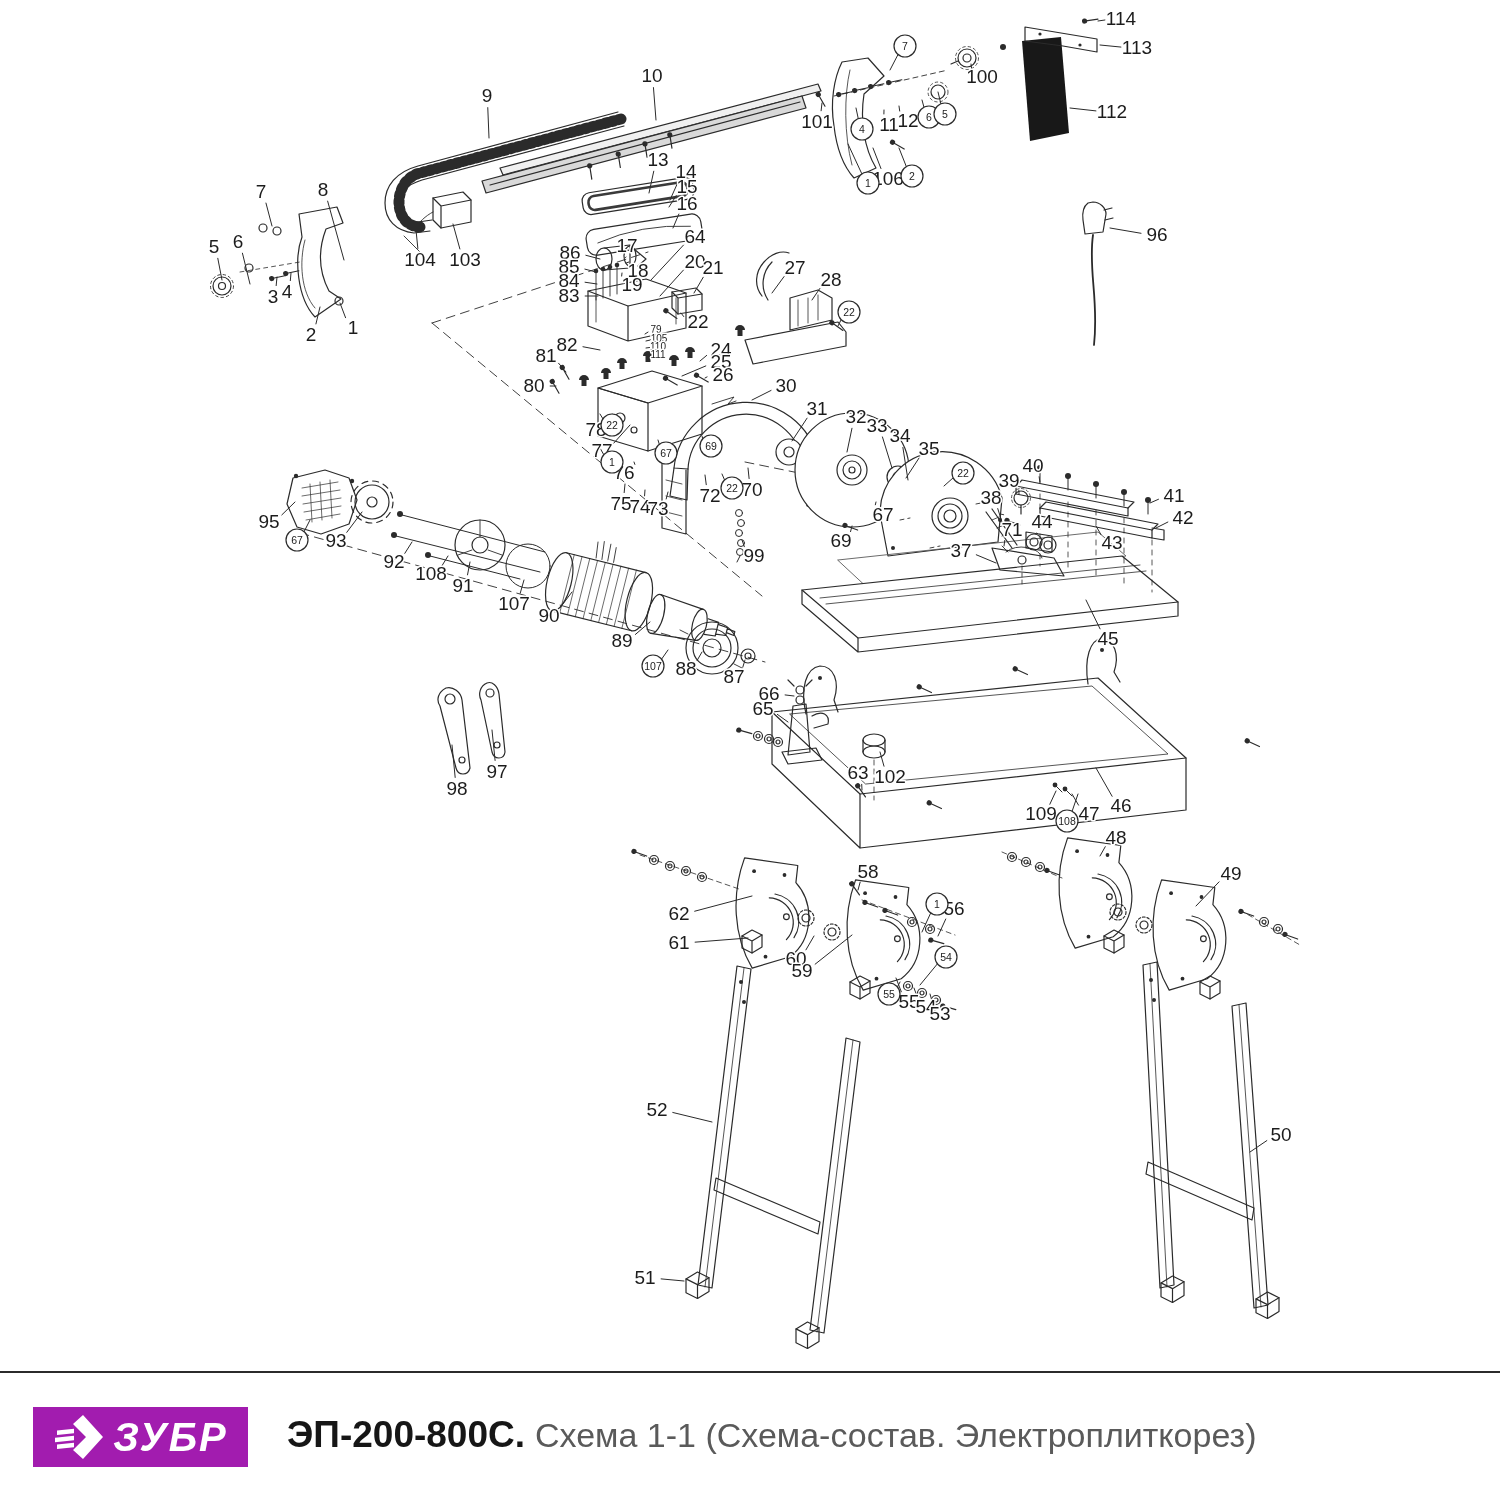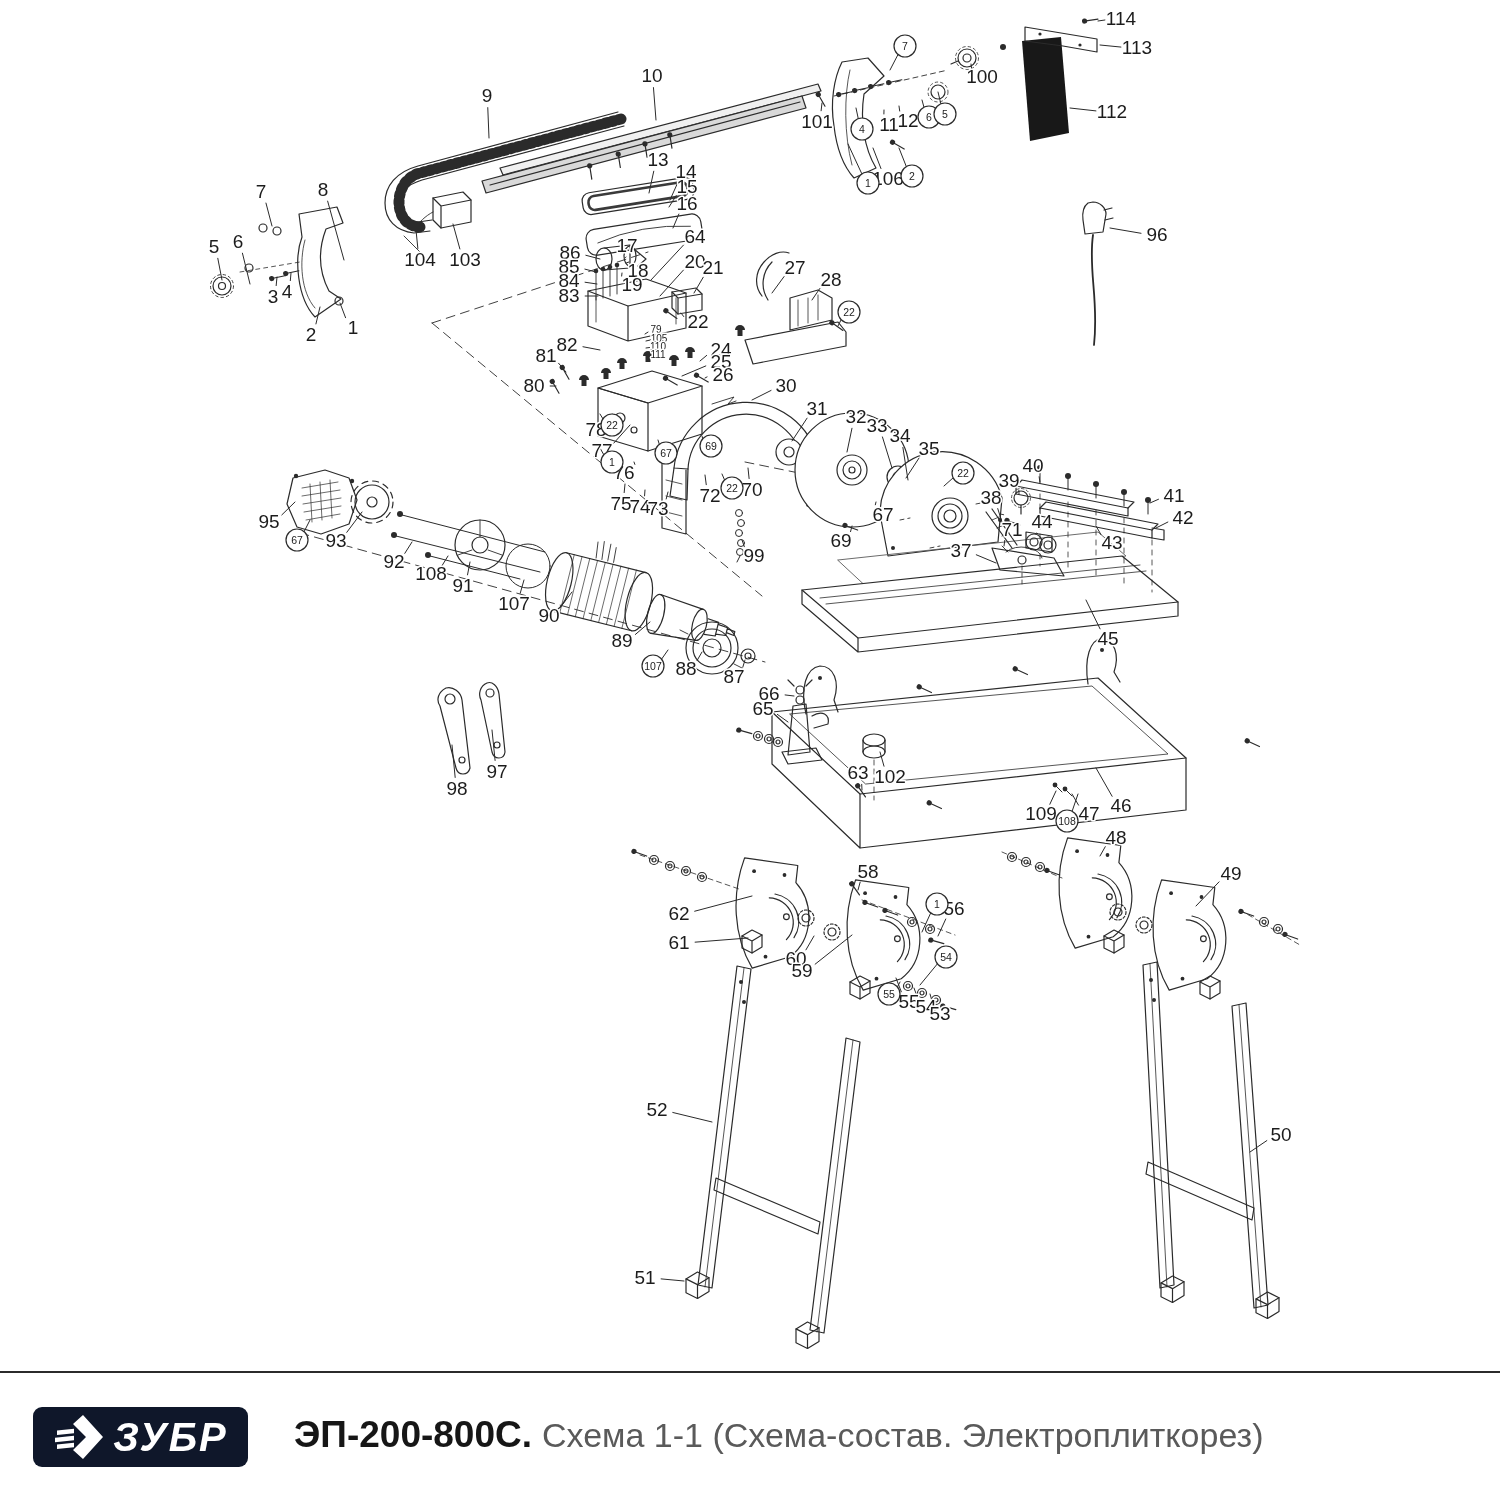--- a/index.html
+++ b/index.html
@@ -5,21 +5,21 @@
   html,body{margin:0;padding:0;background:#ffffff;}
   #stage{position:relative;width:1500px;height:1500px;background:#fff;overflow:hidden;
          font-family:"Liberation Sans", sans-serif;}
   #art{position:absolute;left:0;top:0;}
   #art *{vector-effect:non-scaling-stroke;}
   .sep{position:absolute;left:0;top:1371px;width:1500px;height:2px;}
   .logo{position:absolute;left:33px;top:1407px;width:215px;height:60px;
         display:flex;align-items:center;justify-content:center;gap:8px;}
   .logo .brand{color:#fff;font-weight:bold;font-style:italic;font-size:40px;
                letter-spacing:2px;line-height:1;}
-  .title{position:absolute;left:294px;top:1414px;width:1180px;white-space:nowrap;}
+  .title{position:absolute;left:287px;top:1414px;width:1180px;white-space:nowrap;}
   .title .model{font-weight:bold;font-size:37px;color:#161616;}
   .title .subtitle{font-size:34px;color:#5a5a5a;margin-left:10px;}
   text.co{font-family:"Liberation Sans",sans-serif;fill:#1c1c1c;
           paint-order:stroke;stroke:#ffffff;stroke-width:3px;}
   text.cc{font-family:"Liberation Sans",sans-serif;fill:#1c1c1c;}
 </style>
 </head>
 <body>
 
 <div id="stage">
@@ -744,21 +744,21 @@
         <circle cx="937" cy="904" r="11" fill="#ffffff" stroke="#2b2b2b"></circle>
         <text x="937" y="907.8" text-anchor="middle" font-size="10.5" class="cc">1</text>
         <circle cx="946" cy="957" r="11" fill="#ffffff" stroke="#2b2b2b"></circle>
         <text x="946" y="960.8" text-anchor="middle" font-size="10.5" class="cc">54</text>
         <circle cx="889" cy="994" r="11" fill="#ffffff" stroke="#2b2b2b"></circle>
         <text x="889" y="997.8" text-anchor="middle" font-size="10.5" class="cc">55</text>
       </g>
   </svg>
 
   <div class="sep" style="background: rgb(43, 43, 43);"></div>
-  <div class="logo" style="background: #0f172a; border-radius: 9px;">
+  <div class="logo" style="background: #a21caf;">
     <svg width="52" height="48" viewBox="0 0 52 48">
       <polygon points="30,2 50,24 30,46 20,37 33,24 20,11" fill="#ffffff"></polygon>
       <g fill="#ffffff" transform="skewY(-6 )">
         <rect x="4" y="18" width="17" height="4.5"></rect>
         <rect x="2" y="25" width="19" height="4.5"></rect>
         <rect x="4" y="32" width="17" height="4.5"></rect>
       </g>
     </svg>
     <span class="brand">ЗУБР</span>
   </div>

